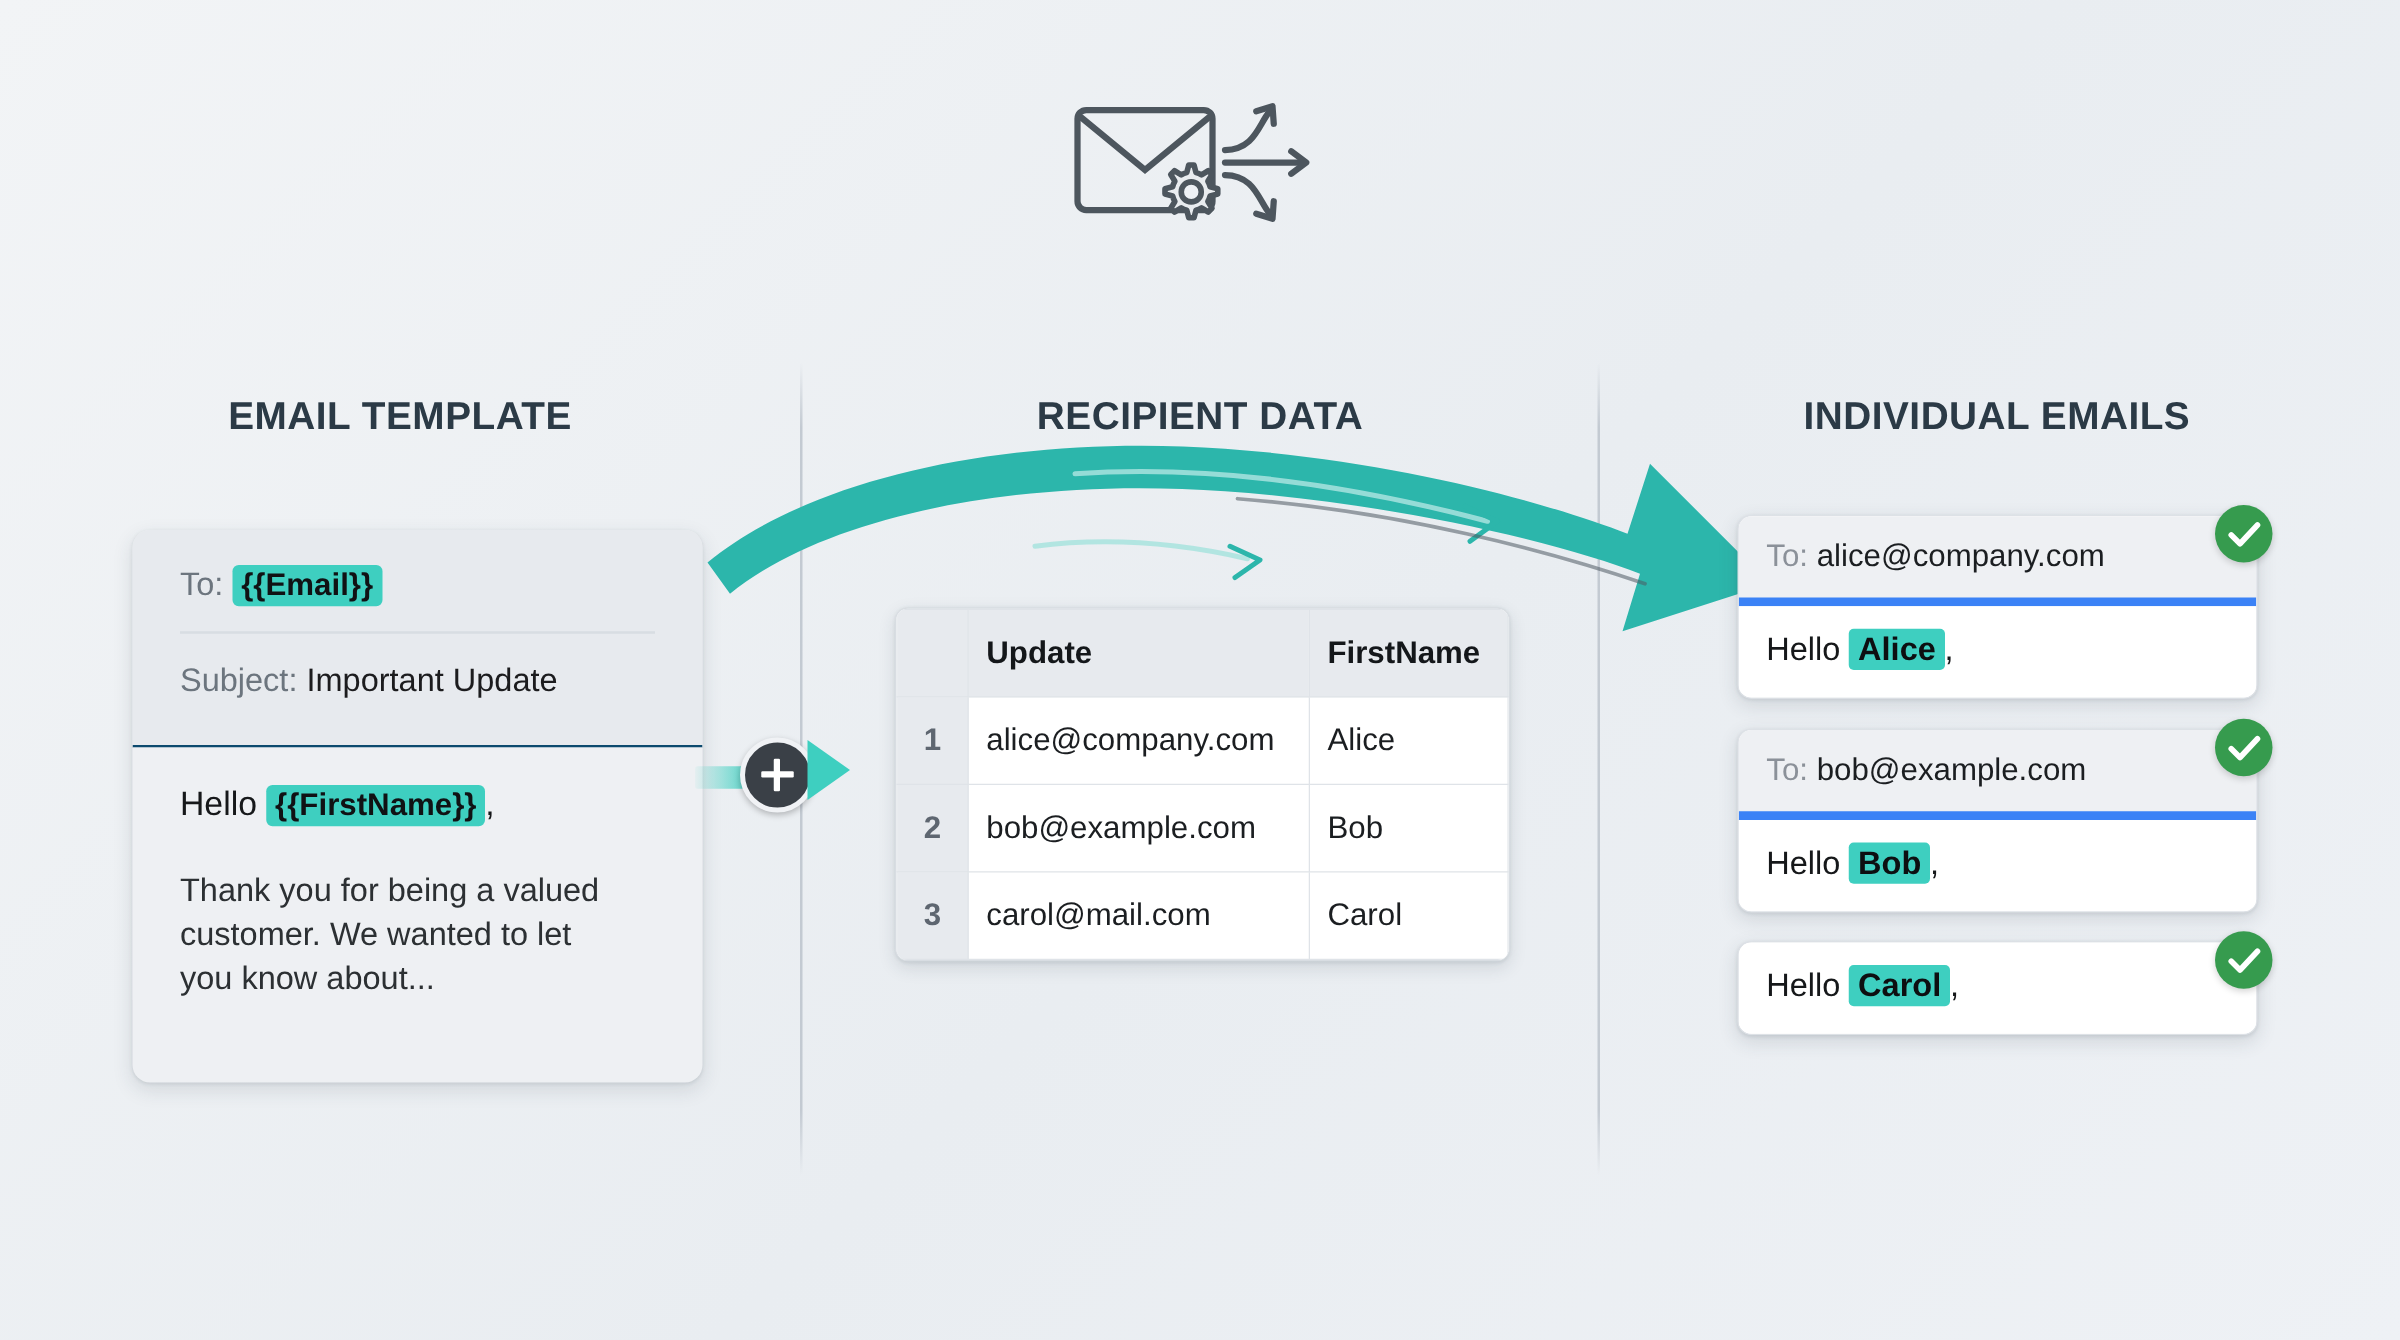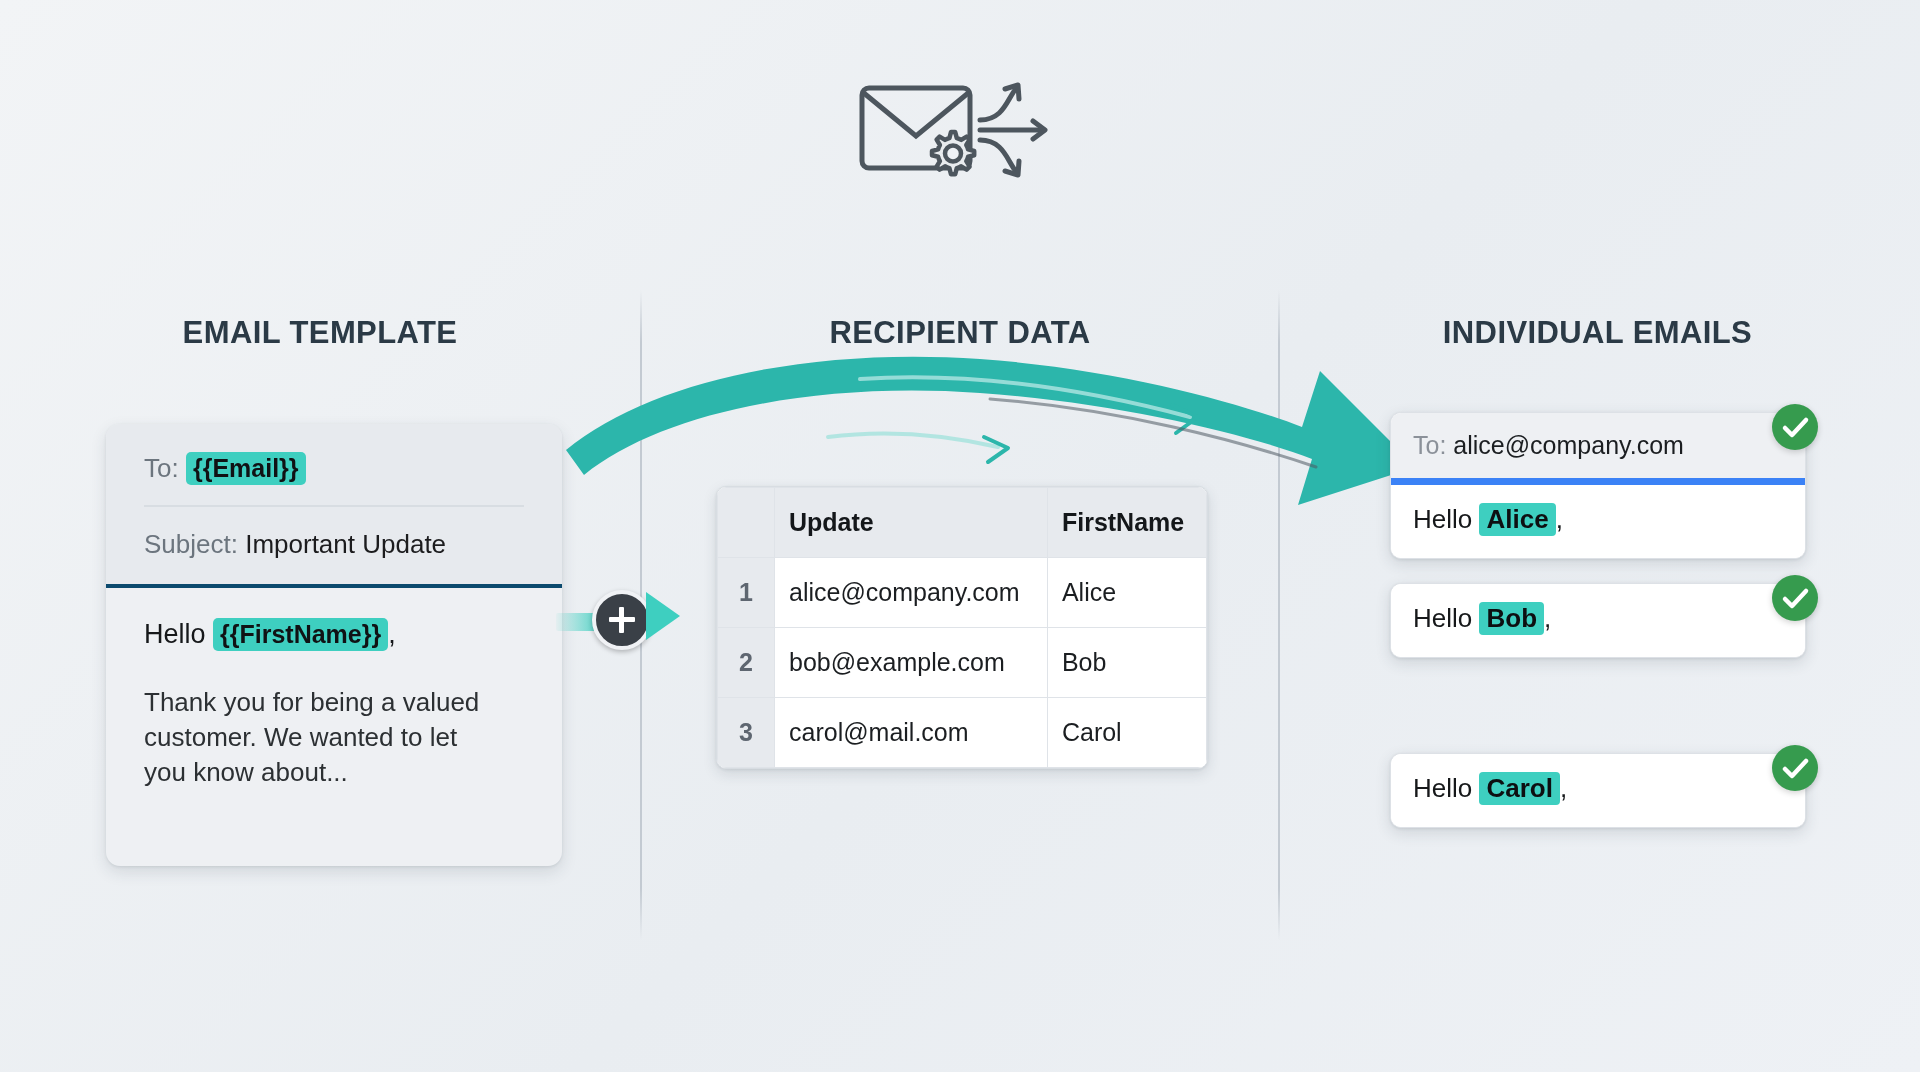--- a/index.html
+++ b/index.html
@@ -57,22 +57,22 @@
     top: 424px;
     width: 456px;
     height: 442px;
     border-radius: 14px;
     background: #eef0f3;
     box-shadow: 0 6px 16px rgba(40,55,70,0.13), 0 1px 3px rgba(40,55,70,0.10);
     overflow: hidden;
   }
   #template-head {
     background: #e7eaee;
-    padding: 28px 38px 24px 38px;
-    border-bottom: 4px solid #0c4a6e;
+    padding: 28px 38px 36px 38px;
+    border-bottom: 2px solid #0c4a6e;
   }
   .tpl-line { font-size: 26px; color: #6c757e; white-space: nowrap; }
   #template-to-row { padding-bottom: 20px; border-bottom: 2px solid #d8dde2; }
   #template-subject-row { padding-top: 22px; }
   .tpl-value-dark { color: #1c1c1e; }
   .tag {
     display: inline-block;
     background: #3ecfc0;
     color: #101214;
     font-weight: bold;
@@ -329,20 +329,24 @@
     <span>Hello </span><span class="name-tag">Alice</span><span>,</span>
   </div>
 </div>
 <div class="check-badge" id="check-badge-1">
   <svg width="46" height="46" viewBox="0 0 46 46">
       <path d="M13 24 l7 7 l14 -15" stroke="#fff" stroke-width="4.5" fill="none" stroke-linecap="round" stroke-linejoin="round"></path>
     </svg>
 </div>
 
 <div class="email-card" id="email-card-2">
+  <div class="email-head">
+    <span class="lbl">To:</span>
+    <span>bob@example.com</span>
+  </div>
   <div class="email-body">
     <span>Hello </span><span class="name-tag">Bob</span><span>,</span>
   </div>
 </div>
 <div class="check-badge" id="check-badge-2">
   <svg width="46" height="46" viewBox="0 0 46 46">
       <path d="M13 24 l7 7 l14 -15" stroke="#fff" stroke-width="4.5" fill="none" stroke-linecap="round" stroke-linejoin="round"></path>
     </svg>
 </div>
 

